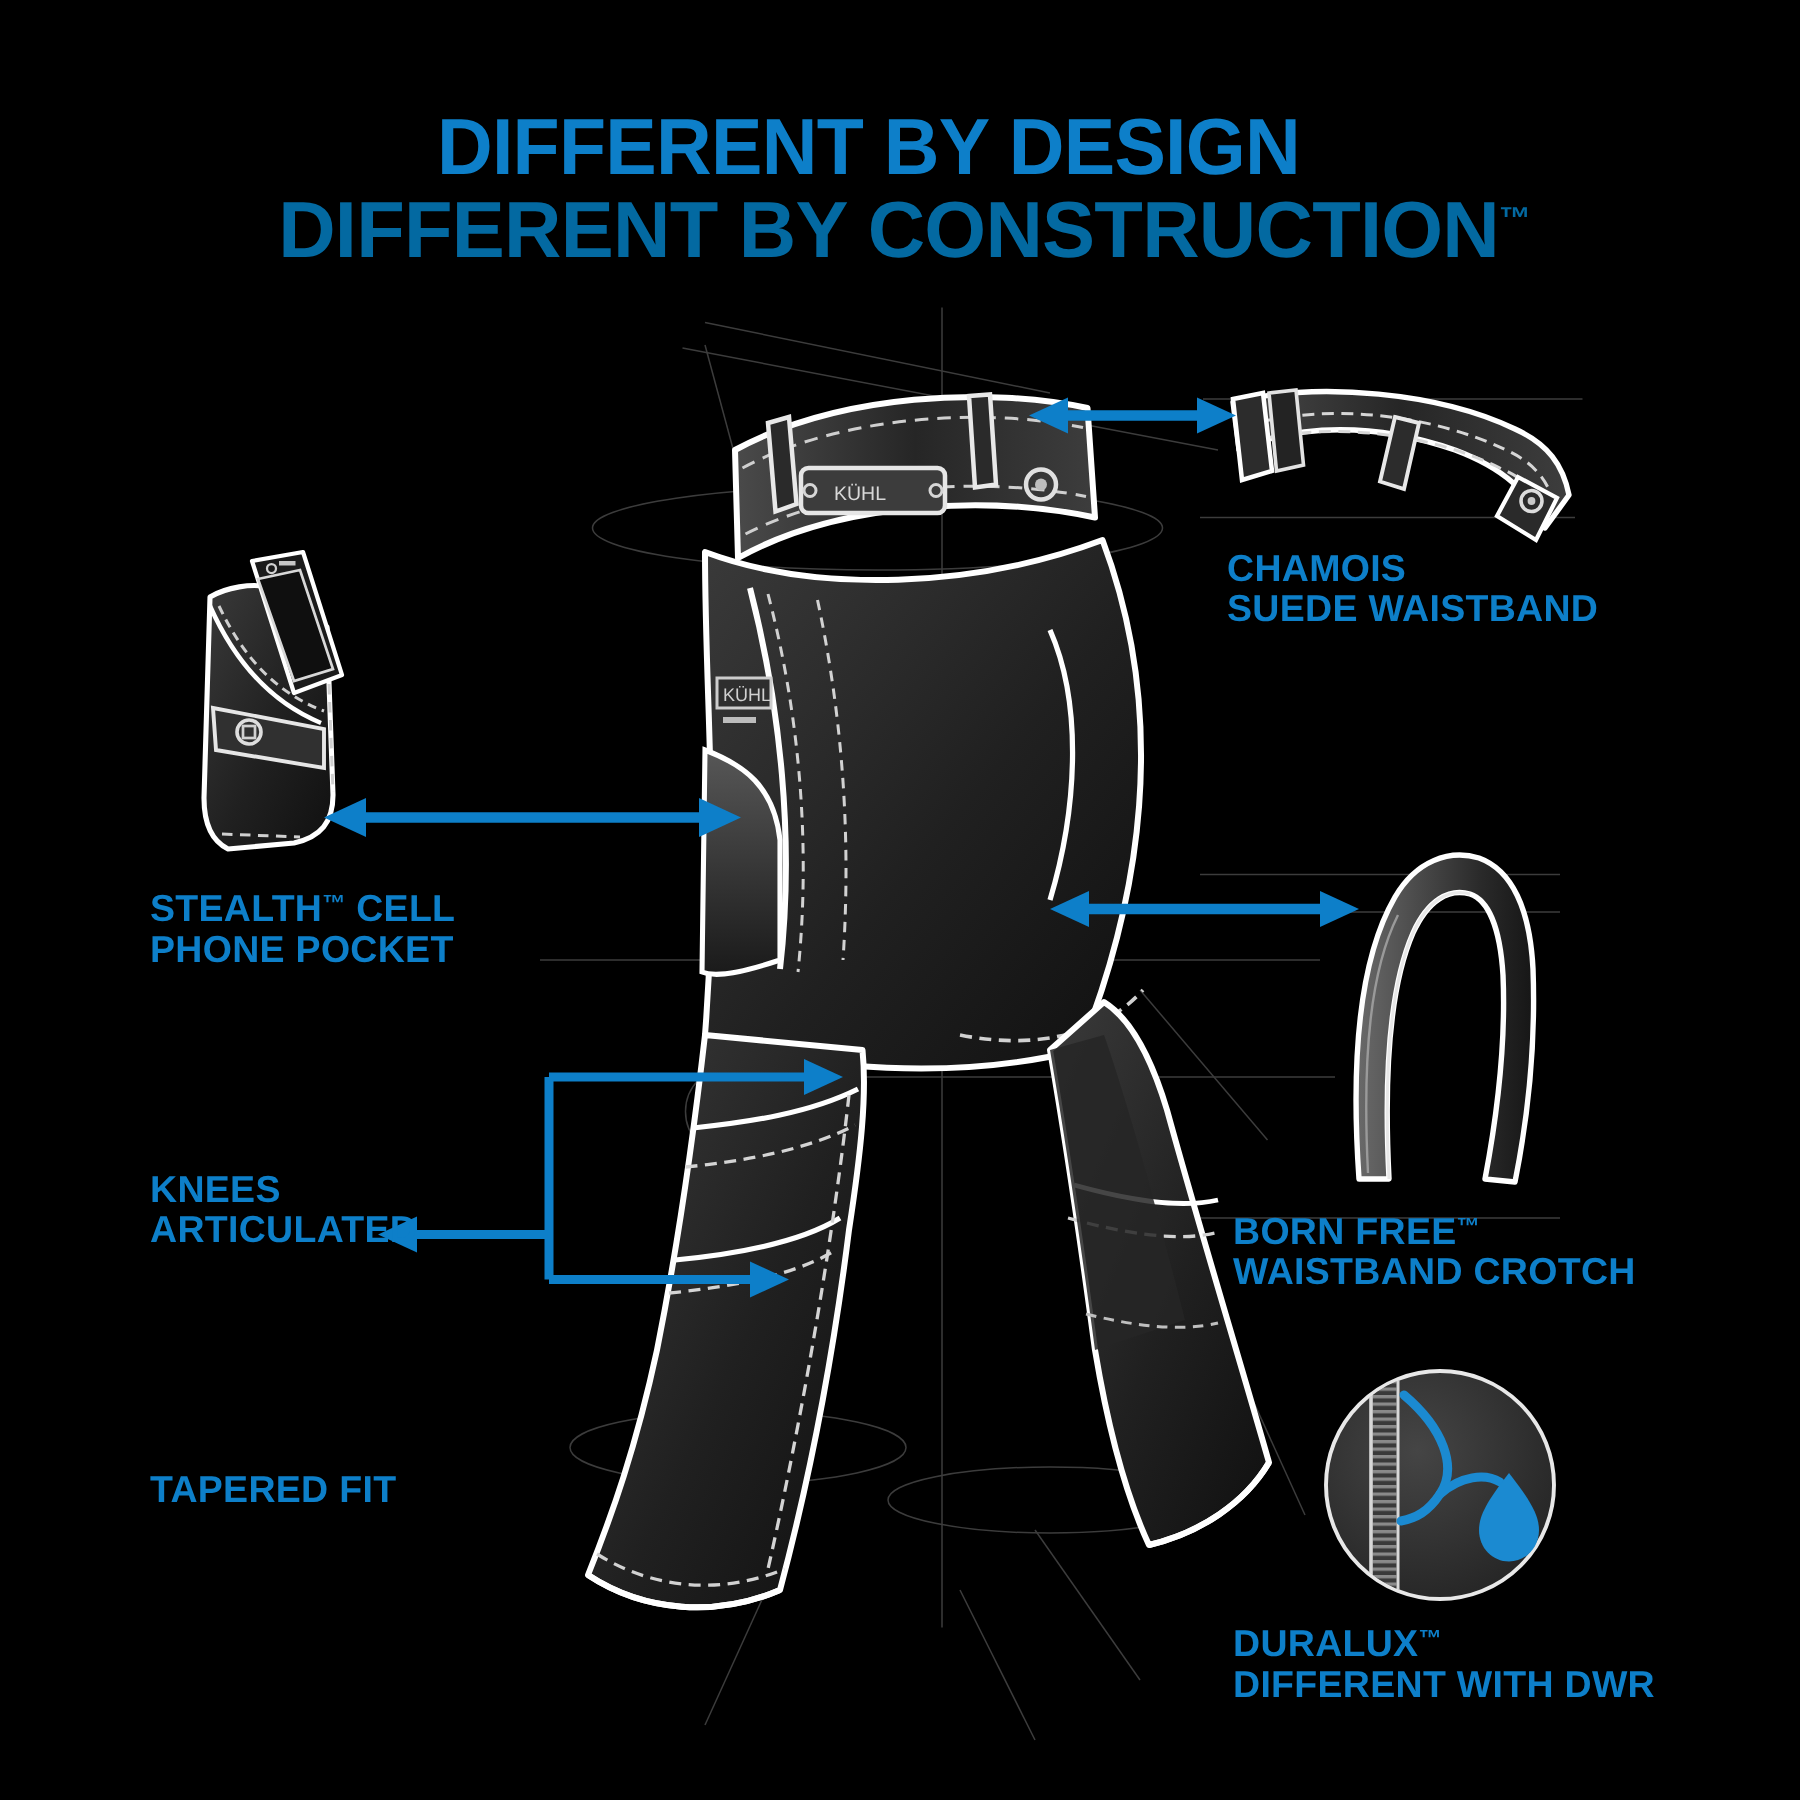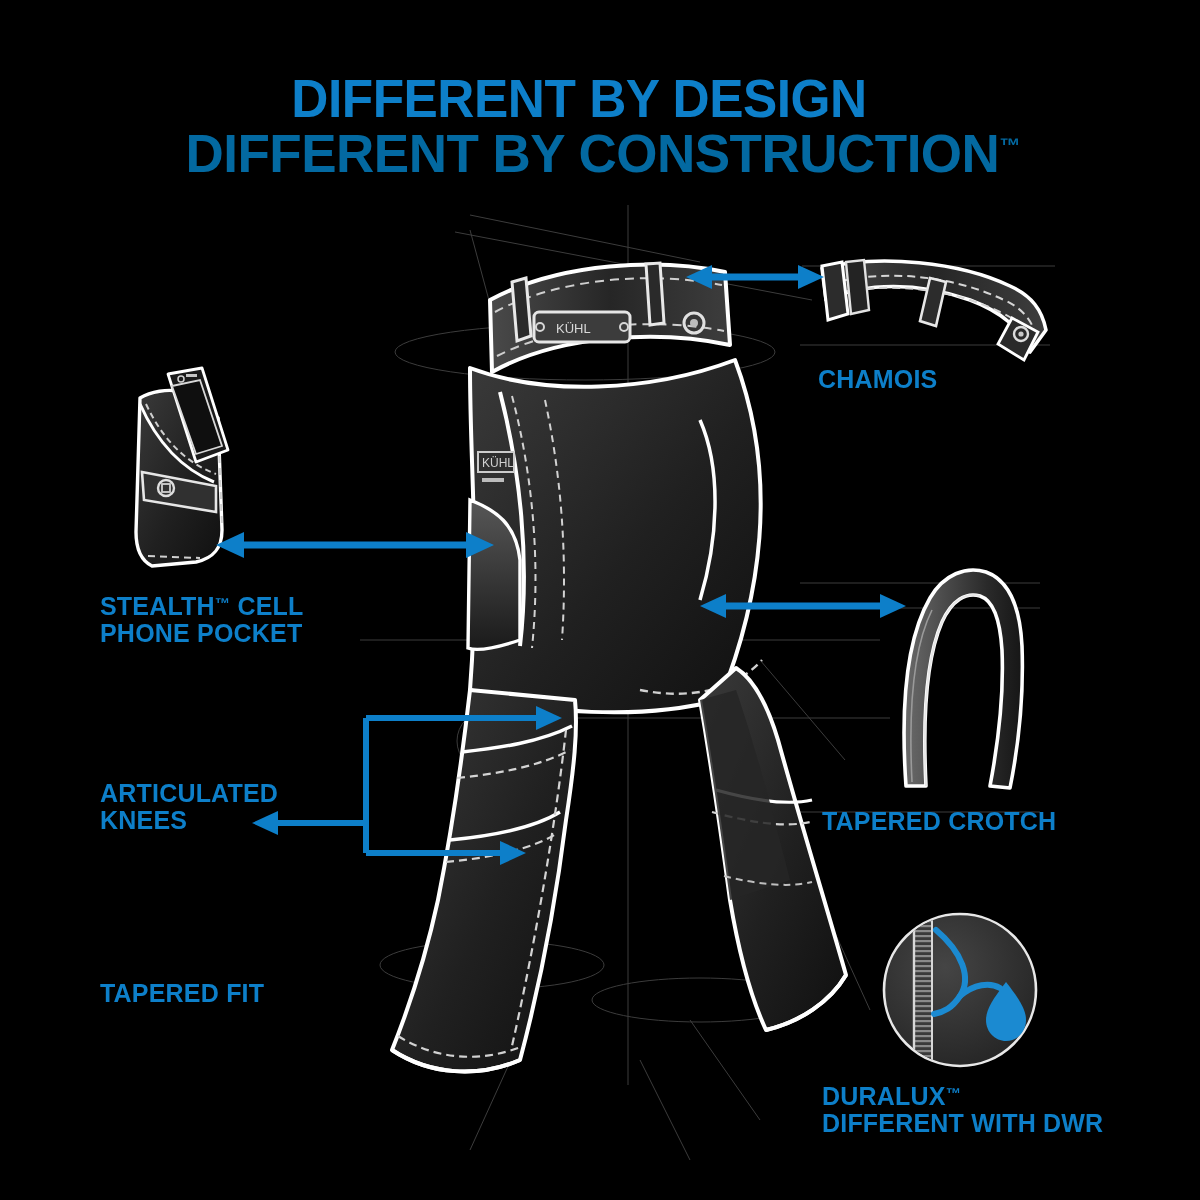--- a/index.html
+++ b/index.html
@@ -304,34 +304,36 @@
         <line x1="366" y1="853" x2="510" y2="853" stroke-width="6"></line>
         <polygon points="526,853 500,841 500,865" stroke="none"></polygon>
         <line x1="366" y1="823" x2="268" y2="823" stroke-width="6"></line>
         <polygon points="252,823 278,811 278,835" stroke="none"></polygon>
       </g>
     </g>
   </svg>
 
   <div class="label" id="label-chamois">
     <div>CHAMOIS</div>
+    <div>SUEDE WAISTBAND</div>
   </div>
 
   <div class="label" id="label-stealth">
     <div><span>STEALTH</span><span class="tm-inline">™</span><span> CELL</span></div>
     <div>PHONE POCKET</div>
   </div>
 
   <div class="label" id="label-knees">
+    <div>KNEES</div>
     <div>ARTICULATED</div>
-    <div>KNEES</div>
   </div>
 
   <div class="label" id="label-bornfree">
-    <div>TAPERED CROTCH</div>
+    <div><span>BORN FREE</span><span class="tm-inline">™</span></div>
+    <div>WAISTBAND CROTCH</div>
   </div>
 
   <div class="label" id="label-tapered">
     <div>TAPERED FIT</div>
   </div>
 
   <div class="label" id="label-duralux">
     <div><span>DURALUX</span><span class="tm-inline">™</span></div>
     <div>DIFFERENT WITH DWR</div>
   </div>

